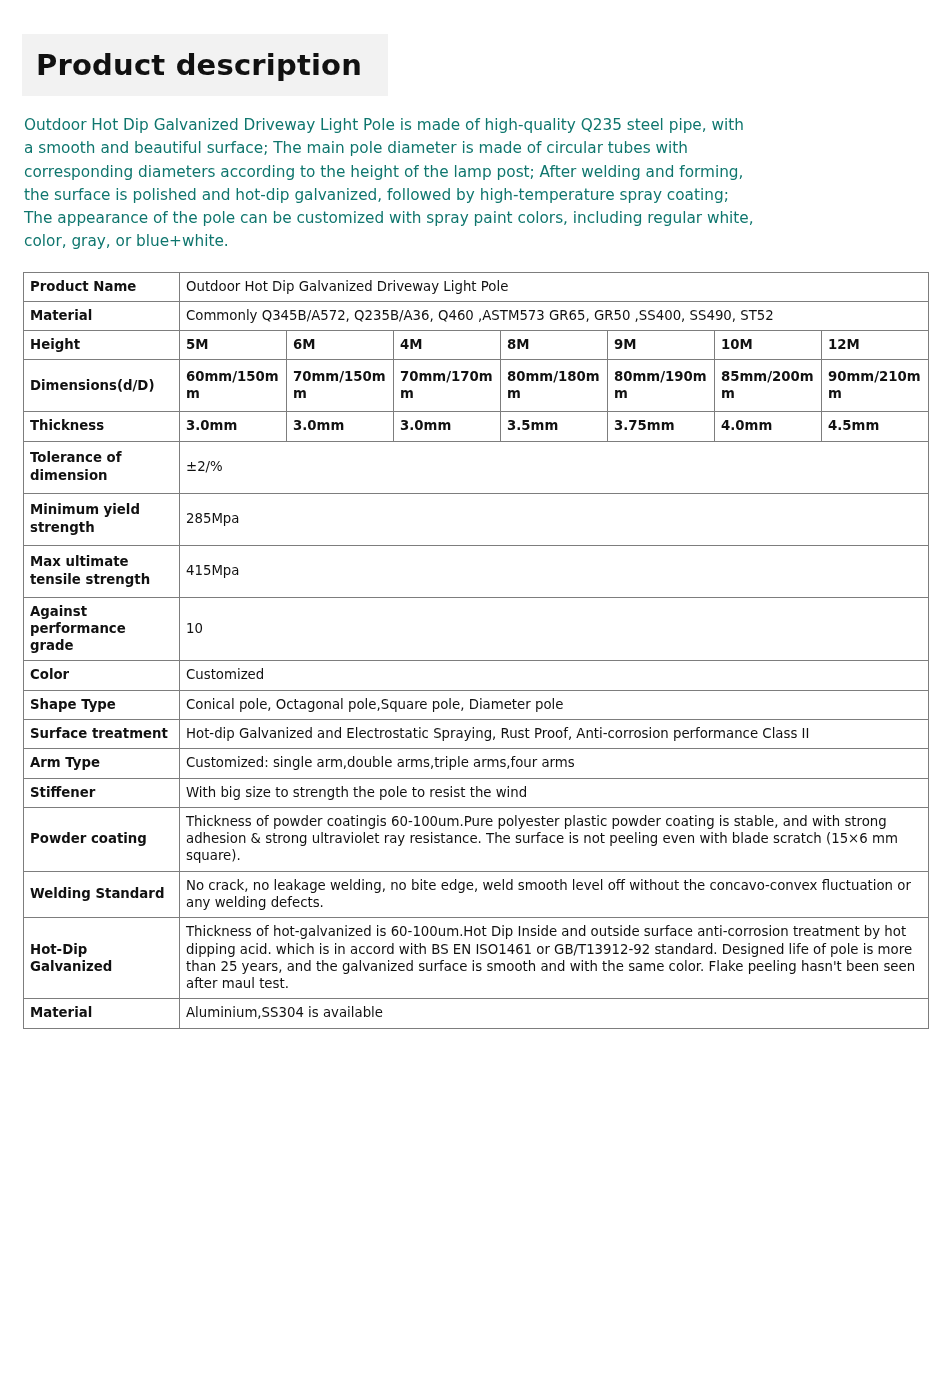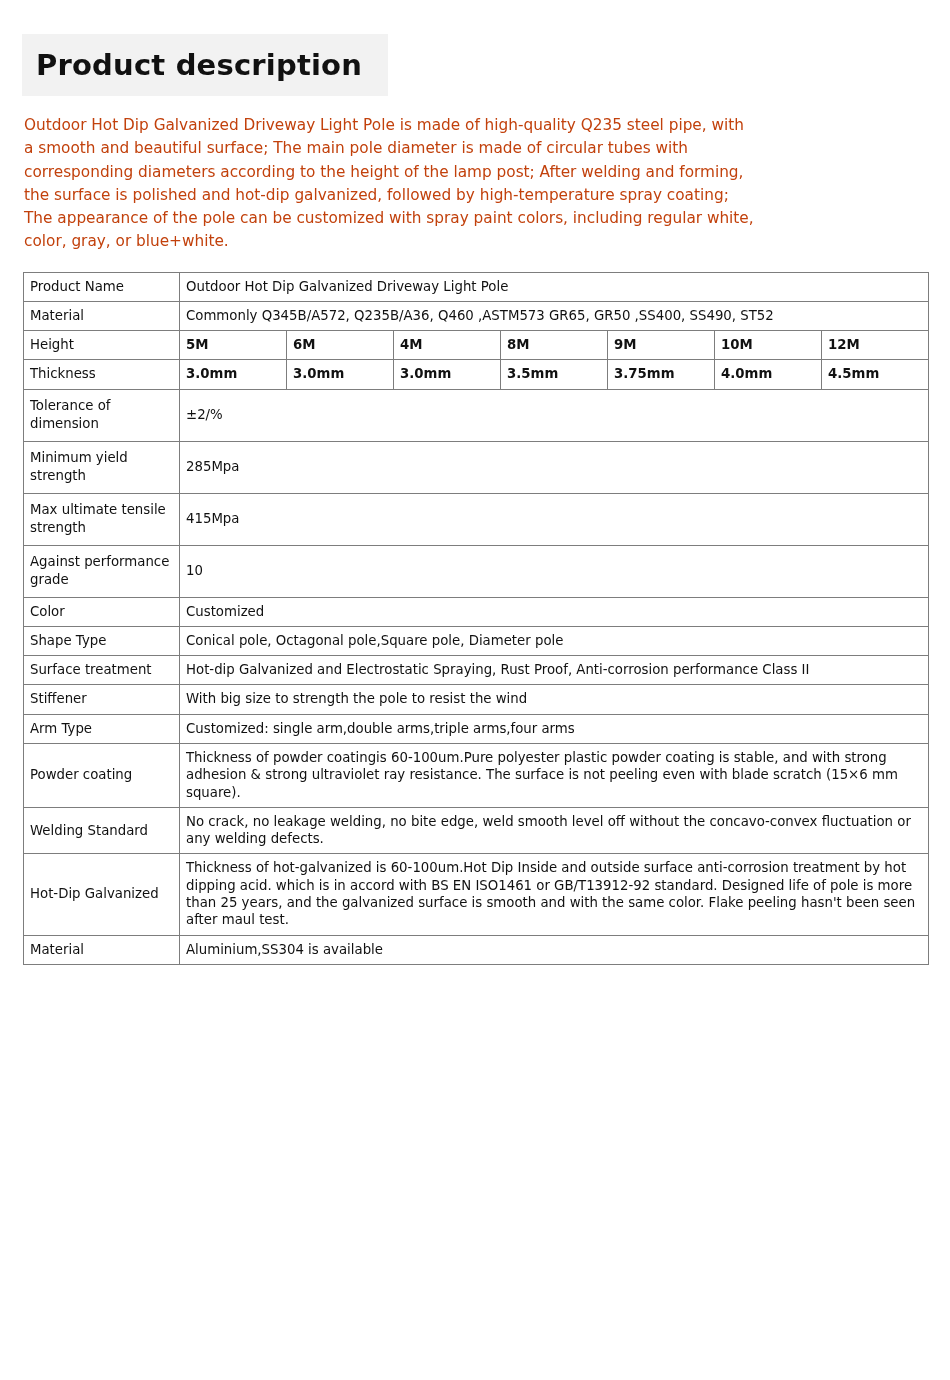--- a/index.html
+++ b/index.html
@@ -29,21 +29,21 @@
     margin: 0;
     font-size: 29px;
     font-weight: bold;
     letter-spacing: 0.2px;
     color: #111111;
     font-family: "DejaVu Sans", sans-serif;
   }
   .intro {
     font-size: 15.3px;
     line-height: 1.52;
-    color: #c2410c;
+    color: #0f766e;
     margin: 0 0 18px 2px;
     max-width: 912px;
   }
   table.spec {
     border-collapse: collapse;
     width: 906px;
     margin-left: 1px;
     table-layout: fixed;
   }
   table.spec td {
@@ -51,21 +51,21 @@
     padding: 5px 6px 6px 6px;
     font-size: 13.3px;
     line-height: 1.3;
     vertical-align: middle;
     word-wrap: break-word;
     overflow-wrap: break-word;
     color: #111111;
   }
   td.label {
     width: 143px;
-    font-weight: normal;
+    font-weight: bold;
     margin-left: 12px;
   }
   td.value {
     font-weight: normal;
   }
   .sub {
     width: 107px;
     font-weight: bold;
   }
   .tall td { height: 40px; }
@@ -96,20 +96,30 @@
         <td class="label">Height</td>
         <td class="sub">5M</td>
         <td class="sub">6M</td>
         <td class="sub">4M</td>
         <td class="sub">8M</td>
         <td class="sub">9M</td>
         <td class="sub">10M</td>
         <td class="sub">12M</td>
       </tr>
 
+      <tr class="tall">
+        <td class="label">Dimensions(d/D)</td>
+        <td class="sub">60mm/150mm</td>
+        <td class="sub">70mm/150mm</td>
+        <td class="sub">70mm/170mm</td>
+        <td class="sub">80mm/180mm</td>
+        <td class="sub">80mm/190mm</td>
+        <td class="sub">85mm/200mm</td>
+        <td class="sub">90mm/210mm</td>
+      </tr>
 
       <tr>
         <td class="label">Thickness</td>
         <td class="sub">3.0mm</td>
         <td class="sub">3.0mm</td>
         <td class="sub">3.0mm</td>
         <td class="sub">3.5mm</td>
         <td class="sub">3.75mm</td>
         <td class="sub">4.0mm</td>
         <td class="sub">4.5mm</td>
@@ -138,26 +148,26 @@
       </tr>
       <tr>
         <td class="label">Shape Type</td>
         <td class="value" colspan="7">Conical pole, Octagonal pole,Square pole, Diameter pole</td>
       </tr>
       <tr>
         <td class="label">Surface treatment</td>
         <td class="value" colspan="7">Hot-dip Galvanized and Electrostatic Spraying, Rust Proof, Anti-corrosion performance Class II</td>
       </tr>
       <tr>
+        <td class="label">Arm Type</td>
+        <td class="value" colspan="7">Customized: single arm,double arms,triple arms,four arms</td>
+      </tr>
+      <tr>
         <td class="label">Stiffener</td>
         <td class="value" colspan="7">With big size to strength the pole to resist the wind</td>
-      </tr>
-      <tr>
-        <td class="label">Arm Type</td>
-        <td class="value" colspan="7">Customized: single arm,double arms,triple arms,four arms</td>
       </tr>
       <tr>
         <td class="label">Powder coating</td>
         <td class="value" colspan="7">Thickness of powder coatingis 60-100um.Pure polyester plastic powder coating is stable, and with strong adhesion &amp; strong ultraviolet ray resistance. The surface is not peeling even with blade scratch (15×6 mm square).</td>
       </tr>
       <tr>
         <td class="label">Welding Standard</td>
         <td class="value" colspan="7">No crack, no leakage welding, no bite edge, weld smooth level off without the concavo-convex fluctuation or any welding defects.</td>
       </tr>
       <tr>

